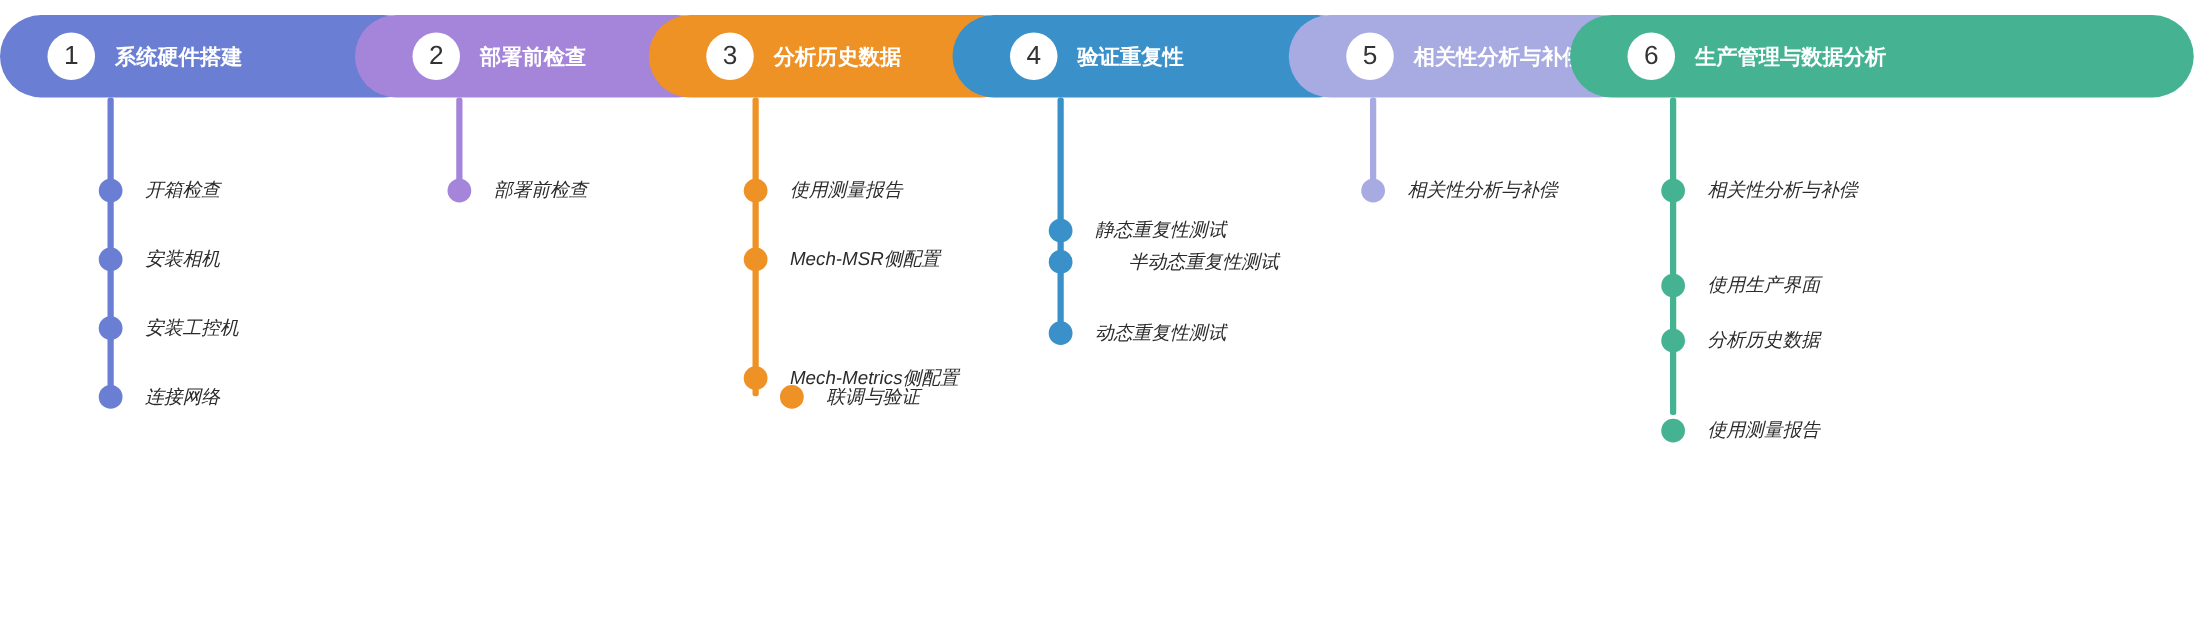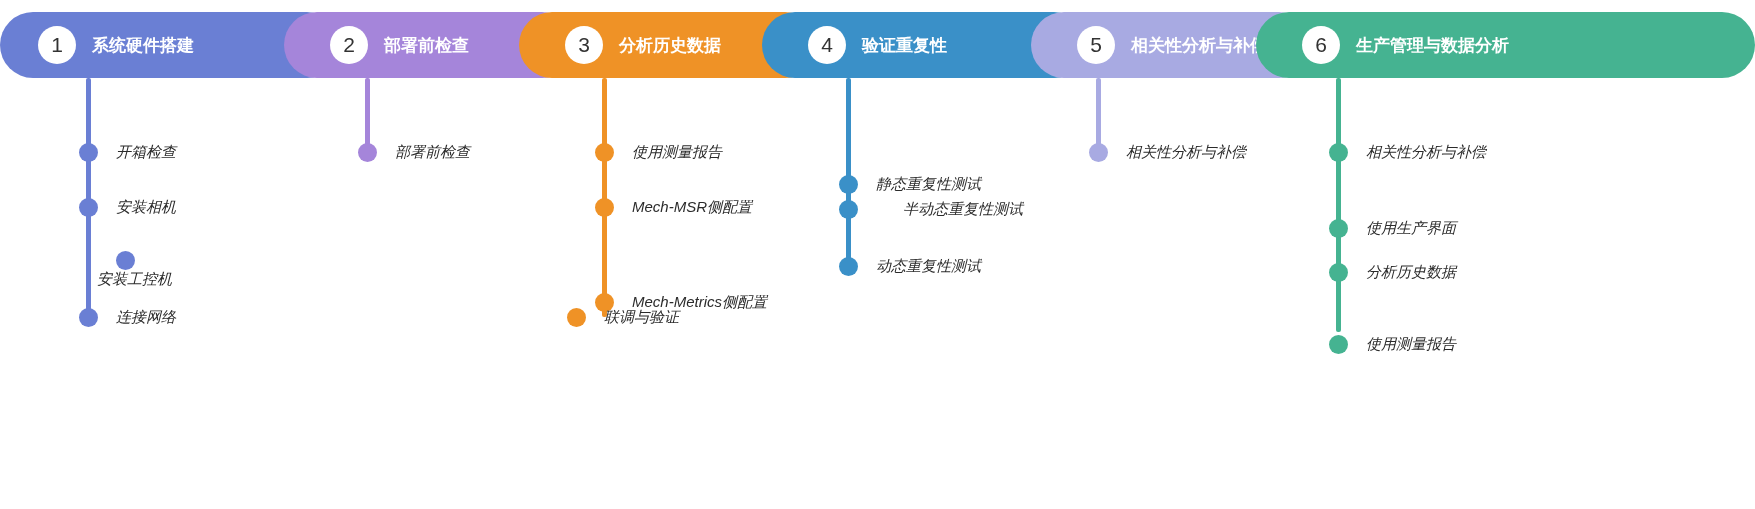--- a/index.html
+++ b/index.html
@@ -76,21 +76,21 @@
   <div id="columns">
       <div class="stem" style="left: 86px; top: 78px; height: 239px; background: rgb(106, 127, 212);"></div>
       <div class="node" style="left: 79px; top: 141px;">
         <span class="dot" style="background: rgb(106, 127, 212);"></span>
         <span class="node-label">开箱检查</span>
       </div>
       <div class="node" style="left: 79px; top: 196px; text-align: right;">
         <span class="dot" style="background: rgb(106, 127, 212);"></span>
         <span class="node-label">安装相机</span>
       </div>
-      <div class="node" style="left: 79px; top: 251px; flex-direction: column;">
+      <div class="node" style="left: 79px; top: 251px;">
         <span class="dot" style="background: rgb(106, 127, 212);"></span>
         <span class="node-label">安装工控机</span>
       </div>
       <div class="node" style="left: 79px; top: 306px;">
         <span class="dot" style="background: rgb(106, 127, 212);"></span>
         <span class="node-label">连接网络</span>
       </div>
       <div class="stem" style="left: 365px; top: 78px; height: 74px; background: rgb(165, 133, 218);"></div>
       <div class="node" style="left: 358px; top: 141px;">
         <span class="dot" style="background: rgb(165, 133, 218);"></span>
@@ -102,21 +102,21 @@
         <span class="node-label">使用测量报告</span>
       </div>
       <div class="node" style="left: 595px; top: 196px;">
         <span class="dot" style="background: rgb(239, 146, 38);"></span>
         <span class="node-label">Mech-MSR侧配置</span>
       </div>
       <div class="node" style="left: 595px; top: 251px; margin-top: 40px;">
         <span class="dot" style="background: rgb(239, 146, 38);"></span>
         <span class="node-label">Mech-Metrics侧配置</span>
       </div>
-      <div class="node" style="left: 567px; top: 306px;">
+      <div class="node" style="left: 624px; top: 306px;">
         <span class="dot" style="background: rgb(239, 146, 38);"></span>
         <span class="node-label">联调与验证</span>
       </div>
       <div class="stem" style="left: 846px; top: 78px; height: 188px; background: rgb(58, 144, 200);"></div>
       <div class="node" style="left: 839px; top: 141px; margin-top: 32px;">
         <span class="dot" style="background: rgb(58, 144, 200);"></span>
         <span class="node-label">静态重复性测试</span>
       </div>
       <div class="node" style="left: 839px; top: 198px; gap: 27px;">
         <span class="dot" style="background: rgb(58, 144, 200);"></span>

